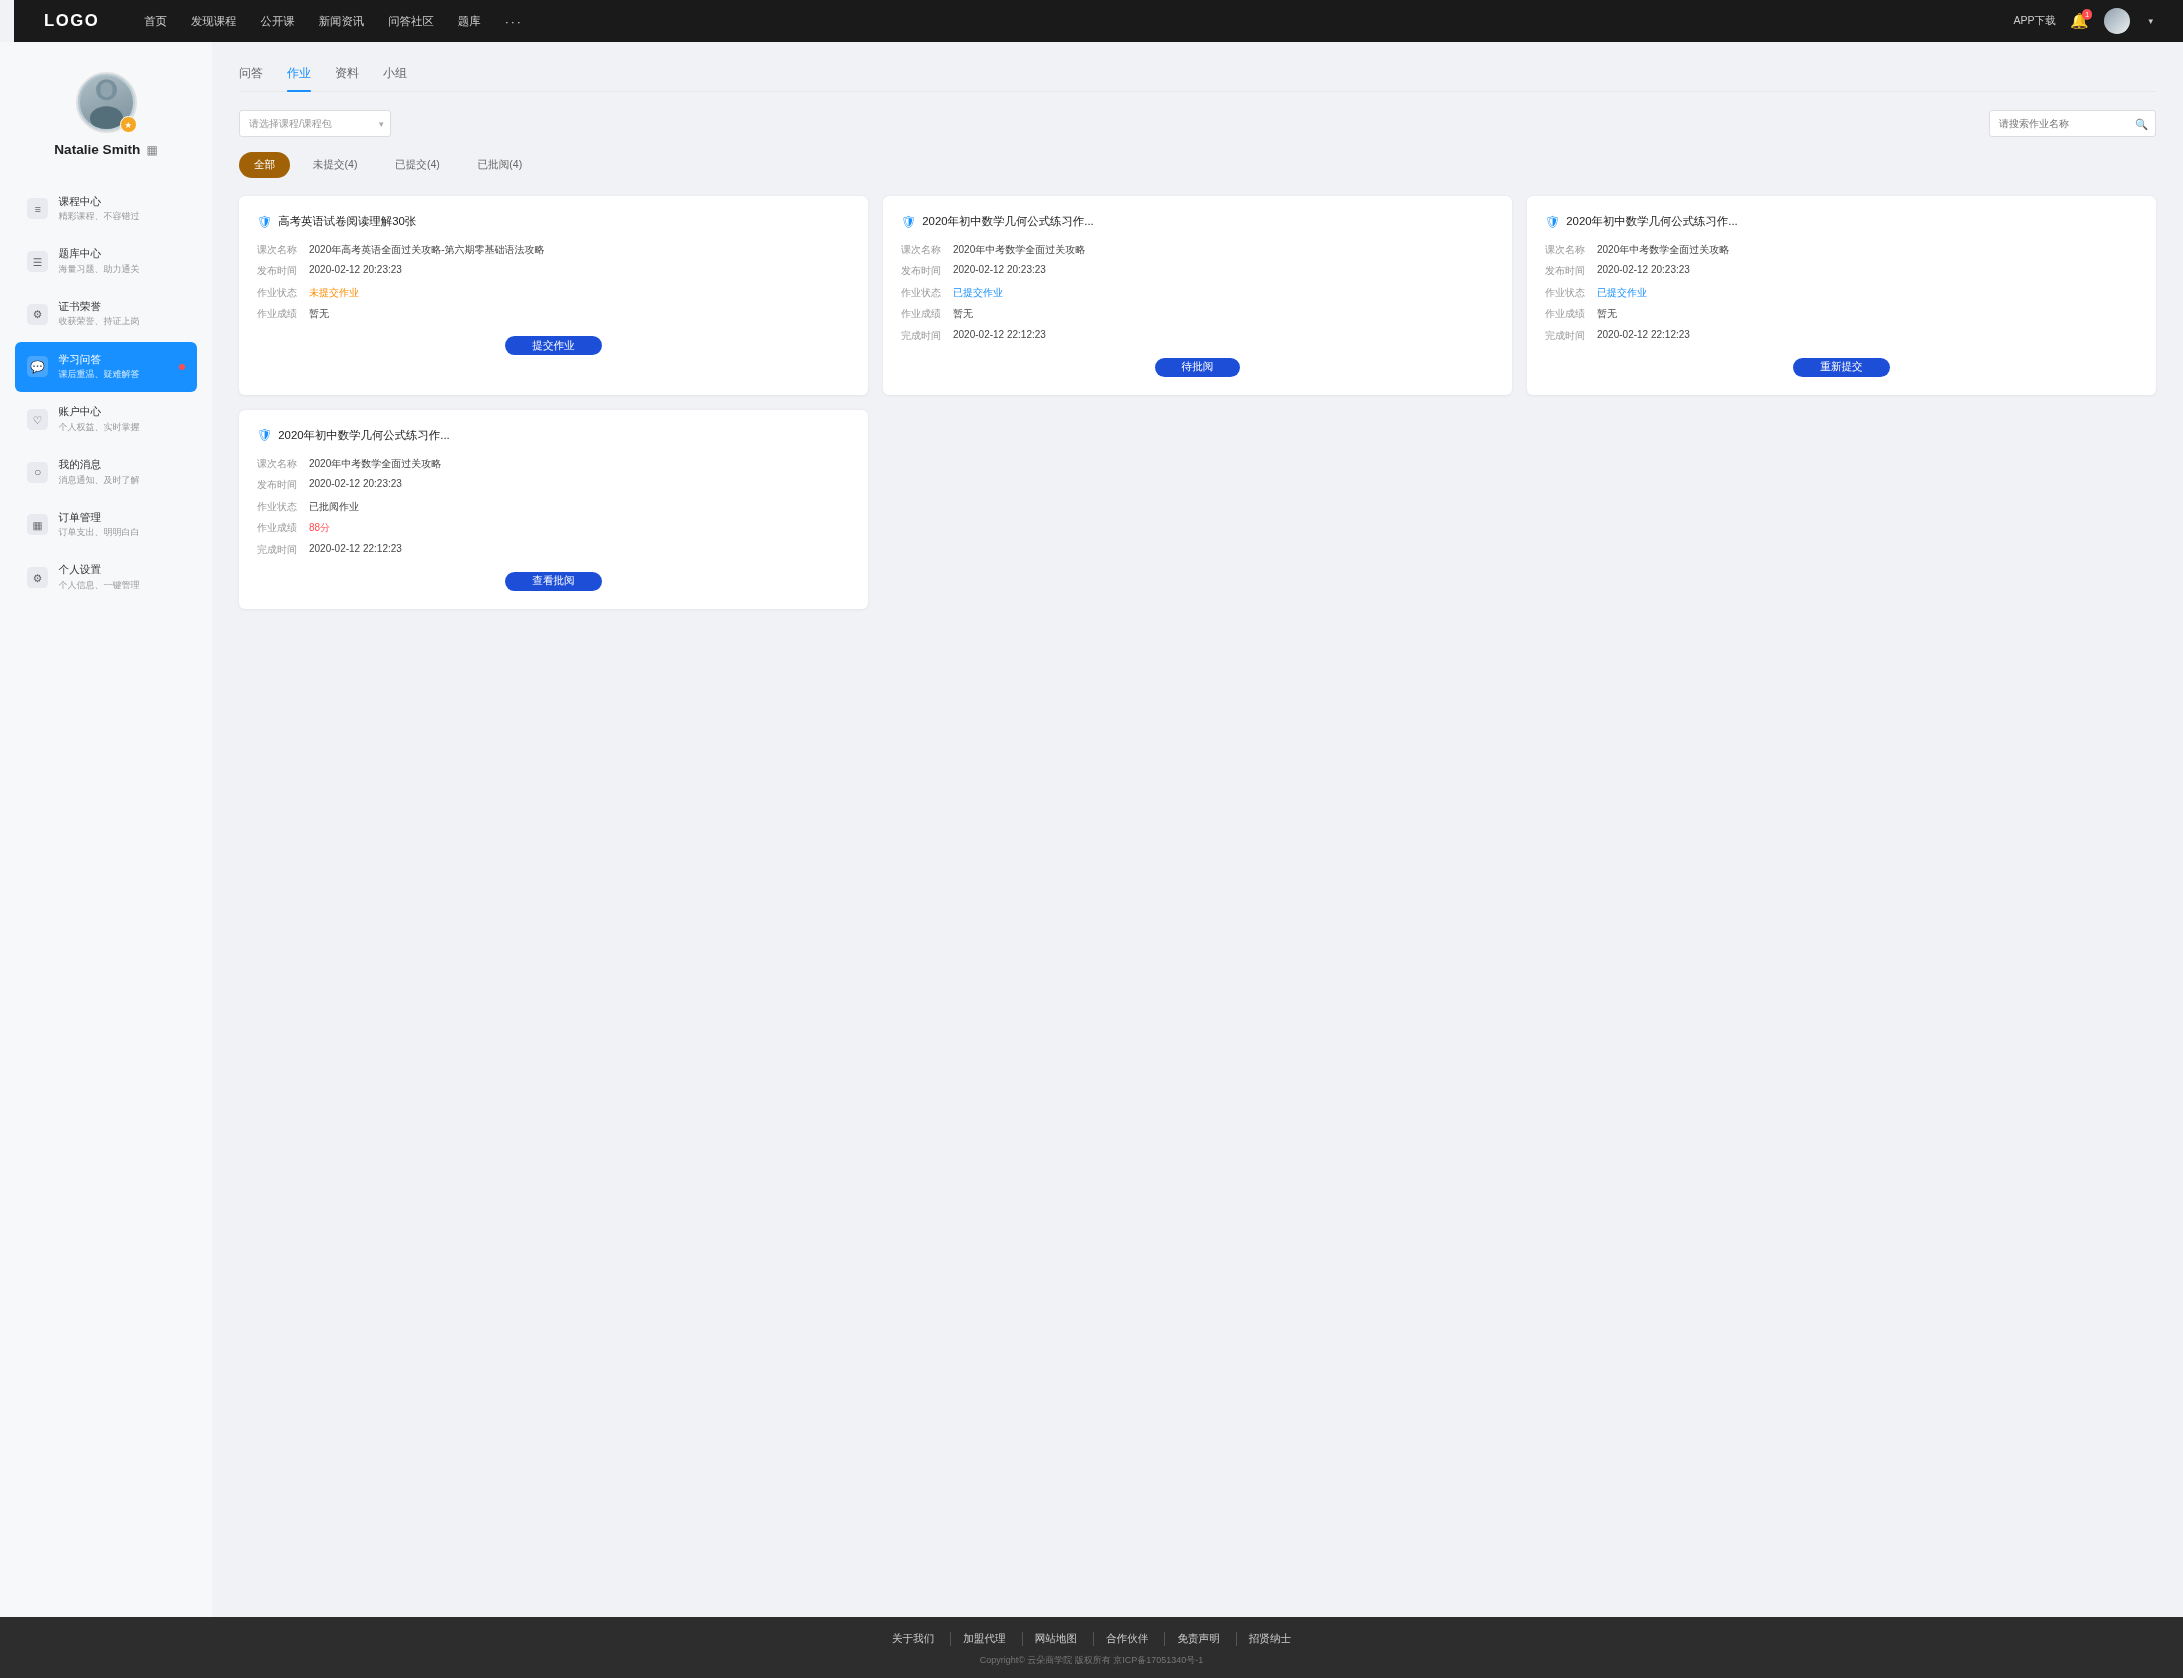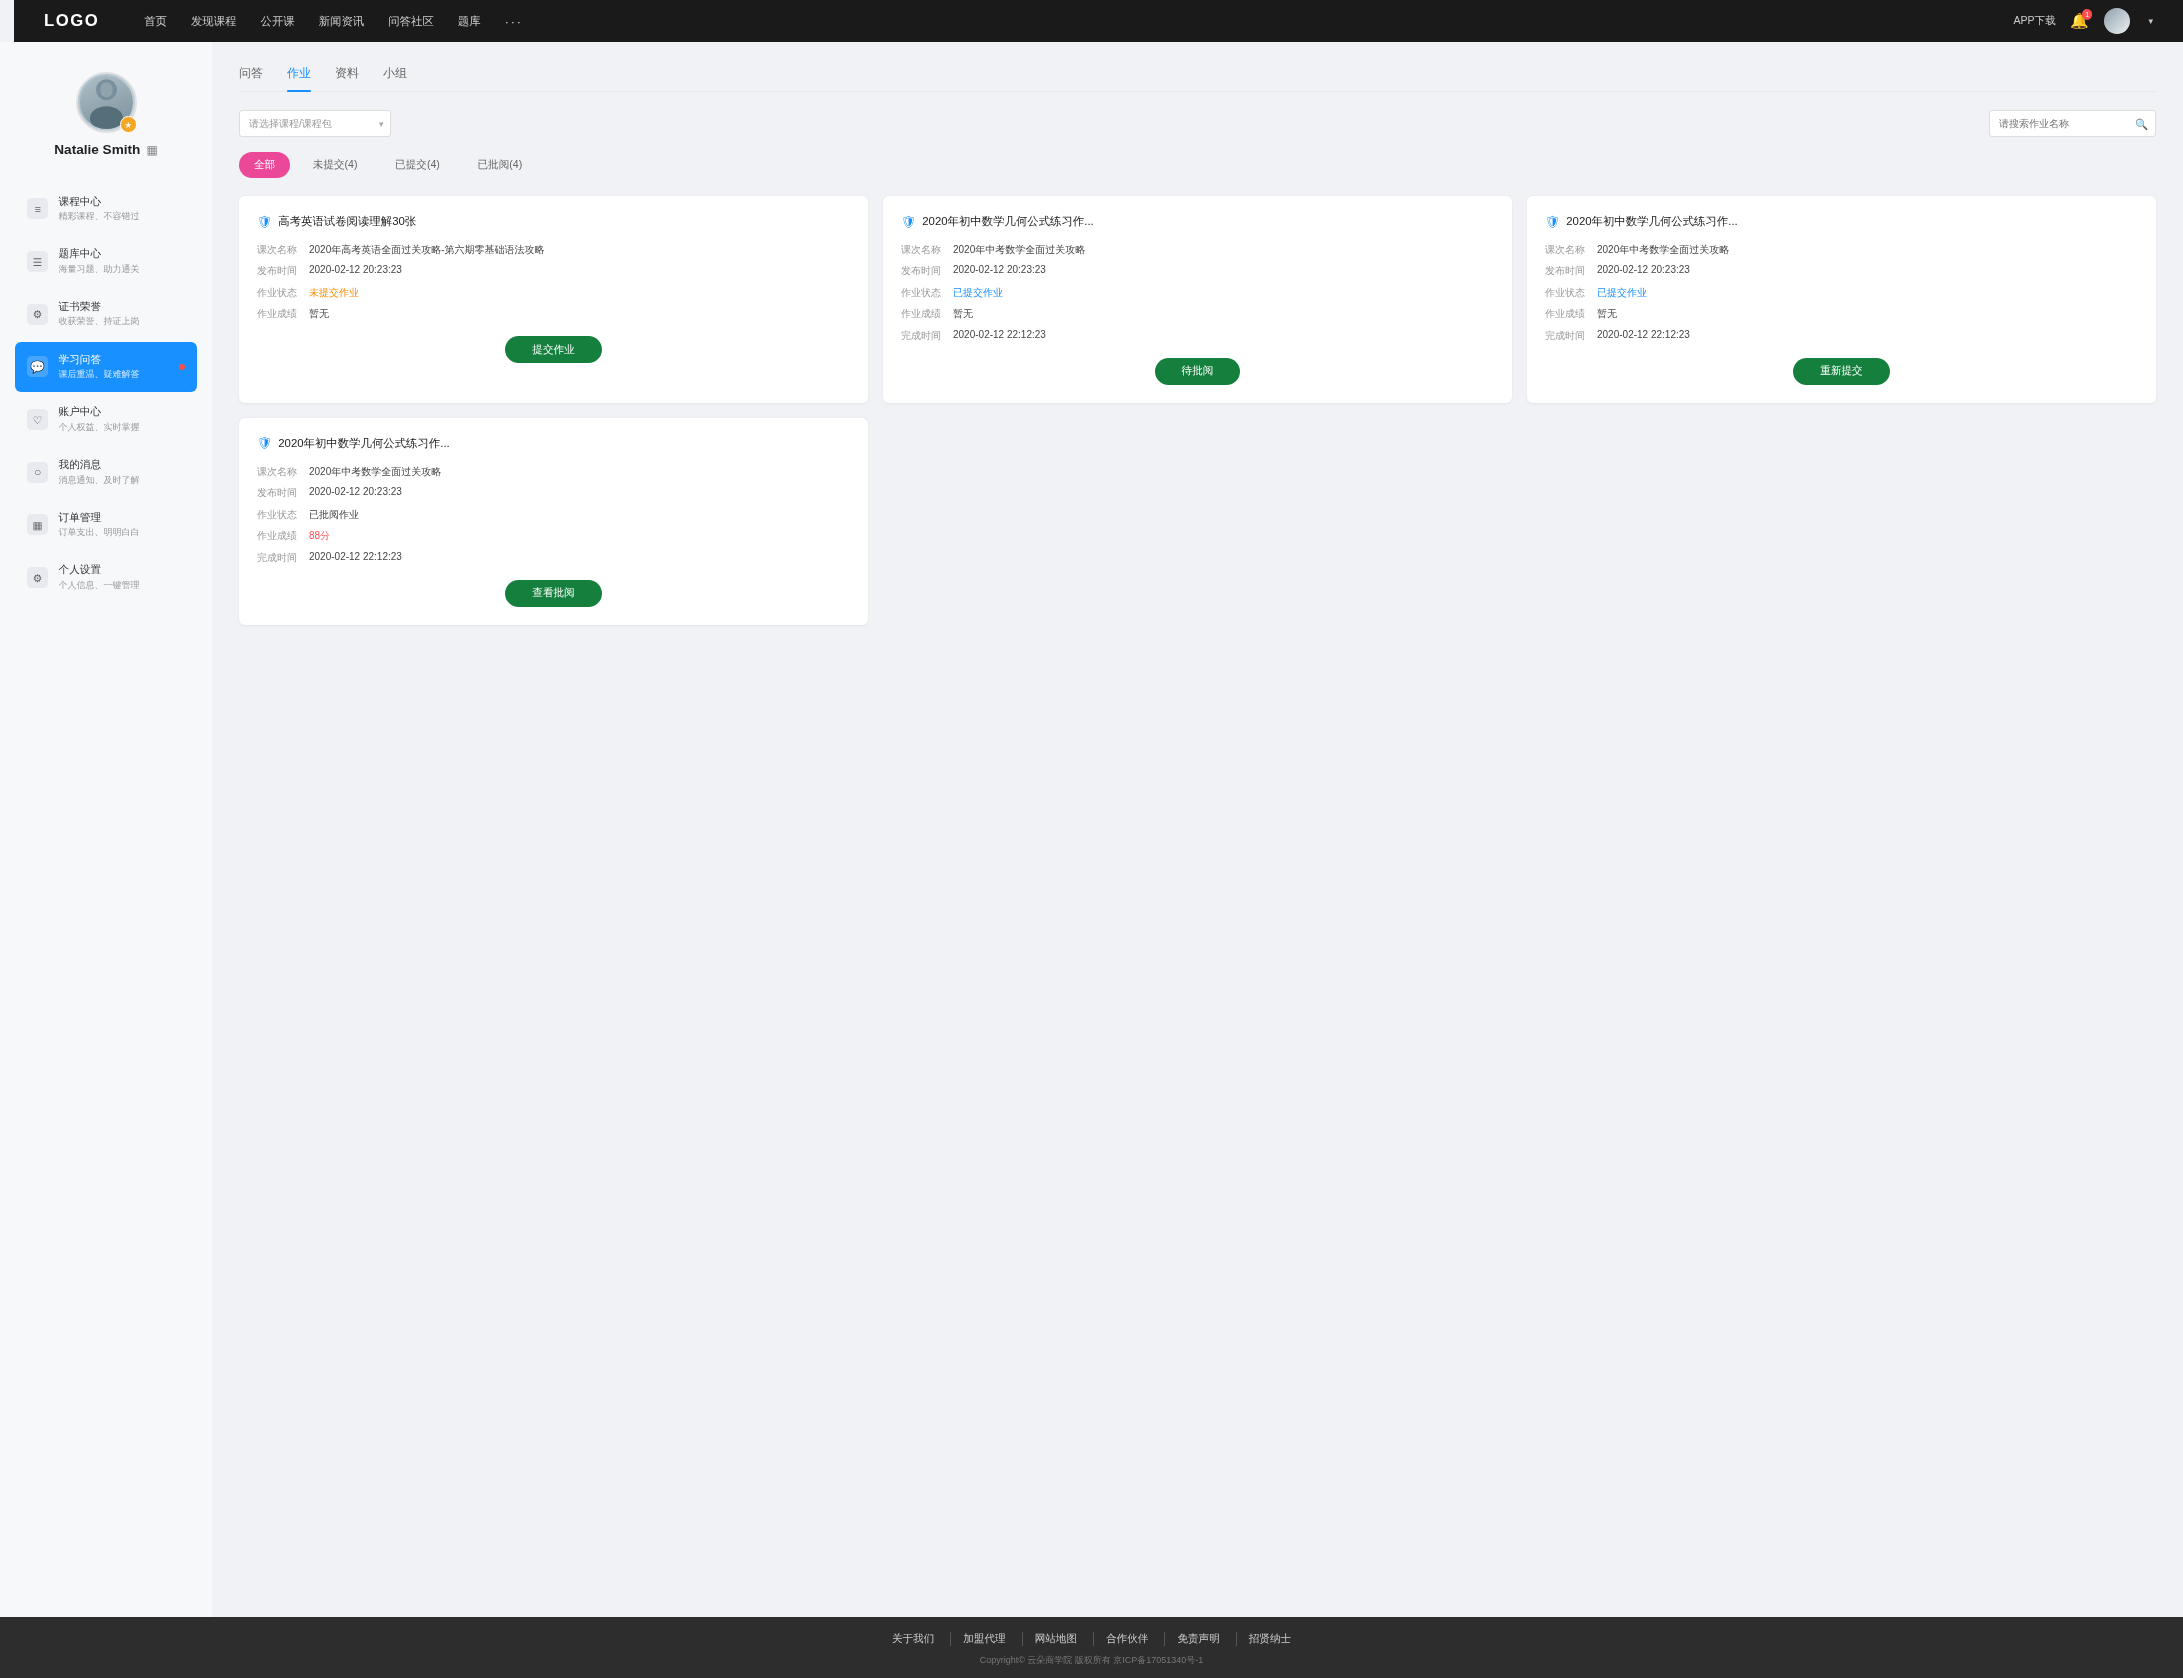--- a/index.html
+++ b/index.html
@@ -284,21 +284,21 @@
       height: 26px;
       padding: 0 15px;
       border-radius: 13px;
       border: none;
       font-size: 10.6px;
       cursor: pointer;
       background: #f0f2f5;
       color: #666;
     }
     .status-btn.active {
-      background: #ec4899;
+      background: #a16207;
       color: white;
     }
 
     
     .homework-grid {
       display: grid;
       grid-template-columns: repeat(3, 1fr);
       gap: 15px;
     }
     .homework-card {
@@ -342,27 +342,27 @@
     }
     .hw-info-value.orange { color: #ff8c00; }
     .hw-info-value.blue { color: #1890ff; }
     .hw-info-value.score { color: #ff4d4f; font-weight: 500; }
     .hw-btn-row {
       margin-top: 15px;
       display: flex;
       justify-content: center;
     }
     .hw-btn {
-      height: 27px;
+      height: 19px;
       padding: 0 27px;
       border-radius: 14.4px;
       border: none;
       font-size: 10.6px;
       cursor: pointer;
-      background: #15803d;
+      background: #1d4ed8;
       color: white;
     }
 
     
     .footer {
       background: #2d2d2d;
       color: #aaa;
       text-align: center;
       padding: 15px 30px;
     }

